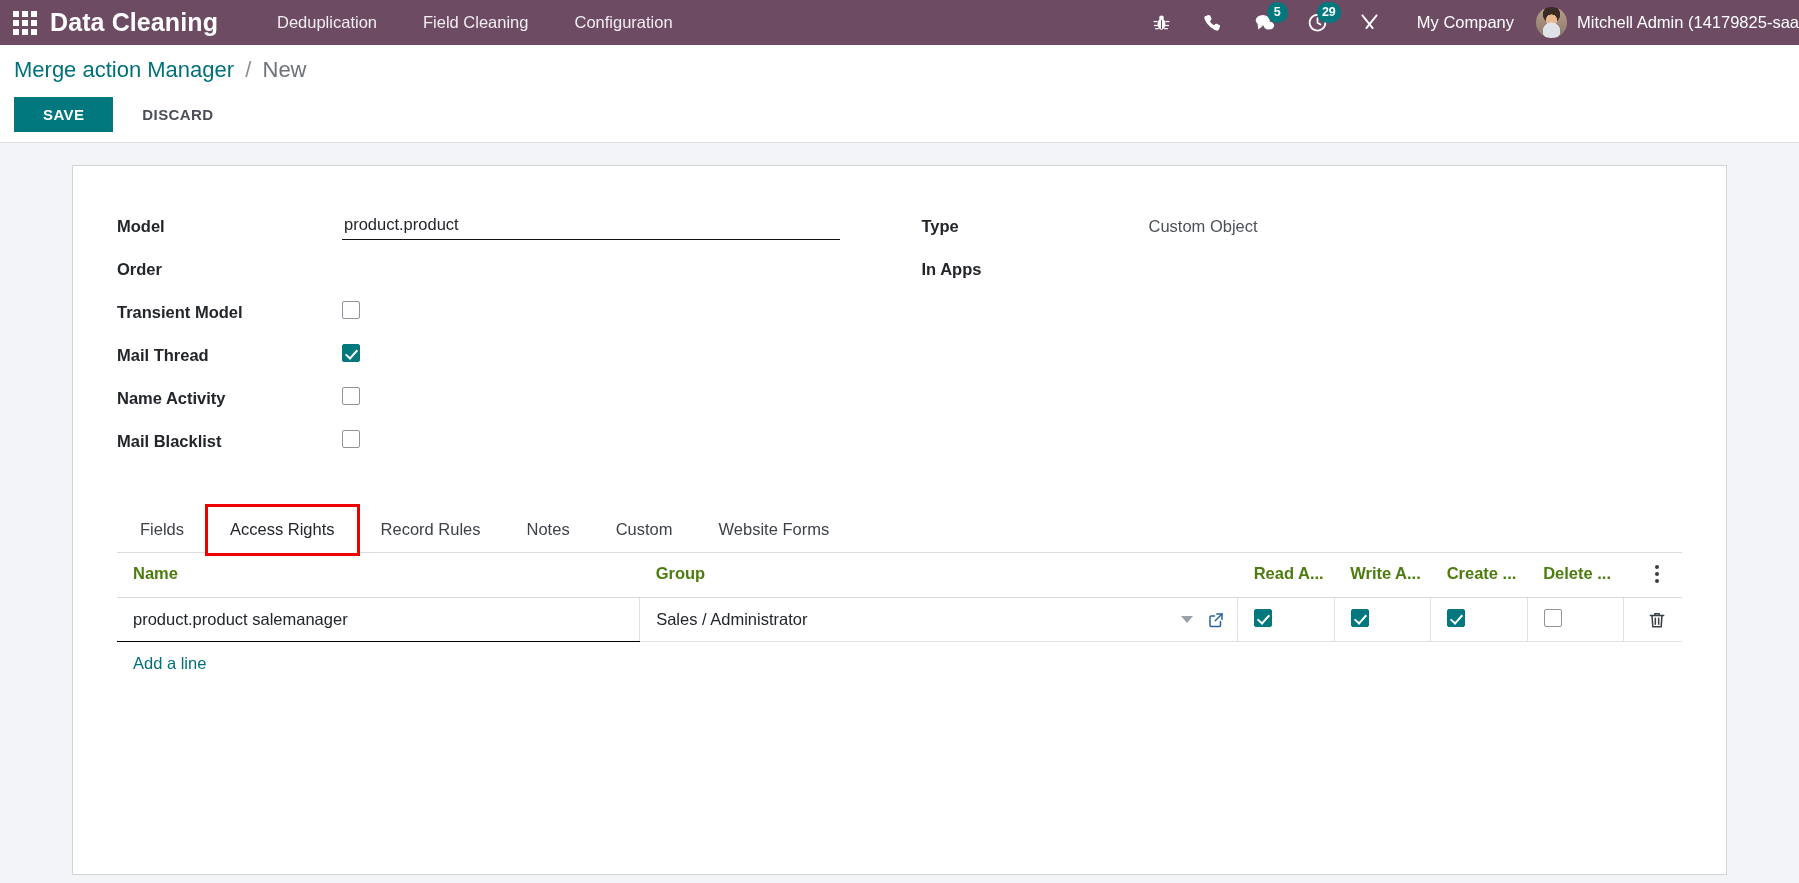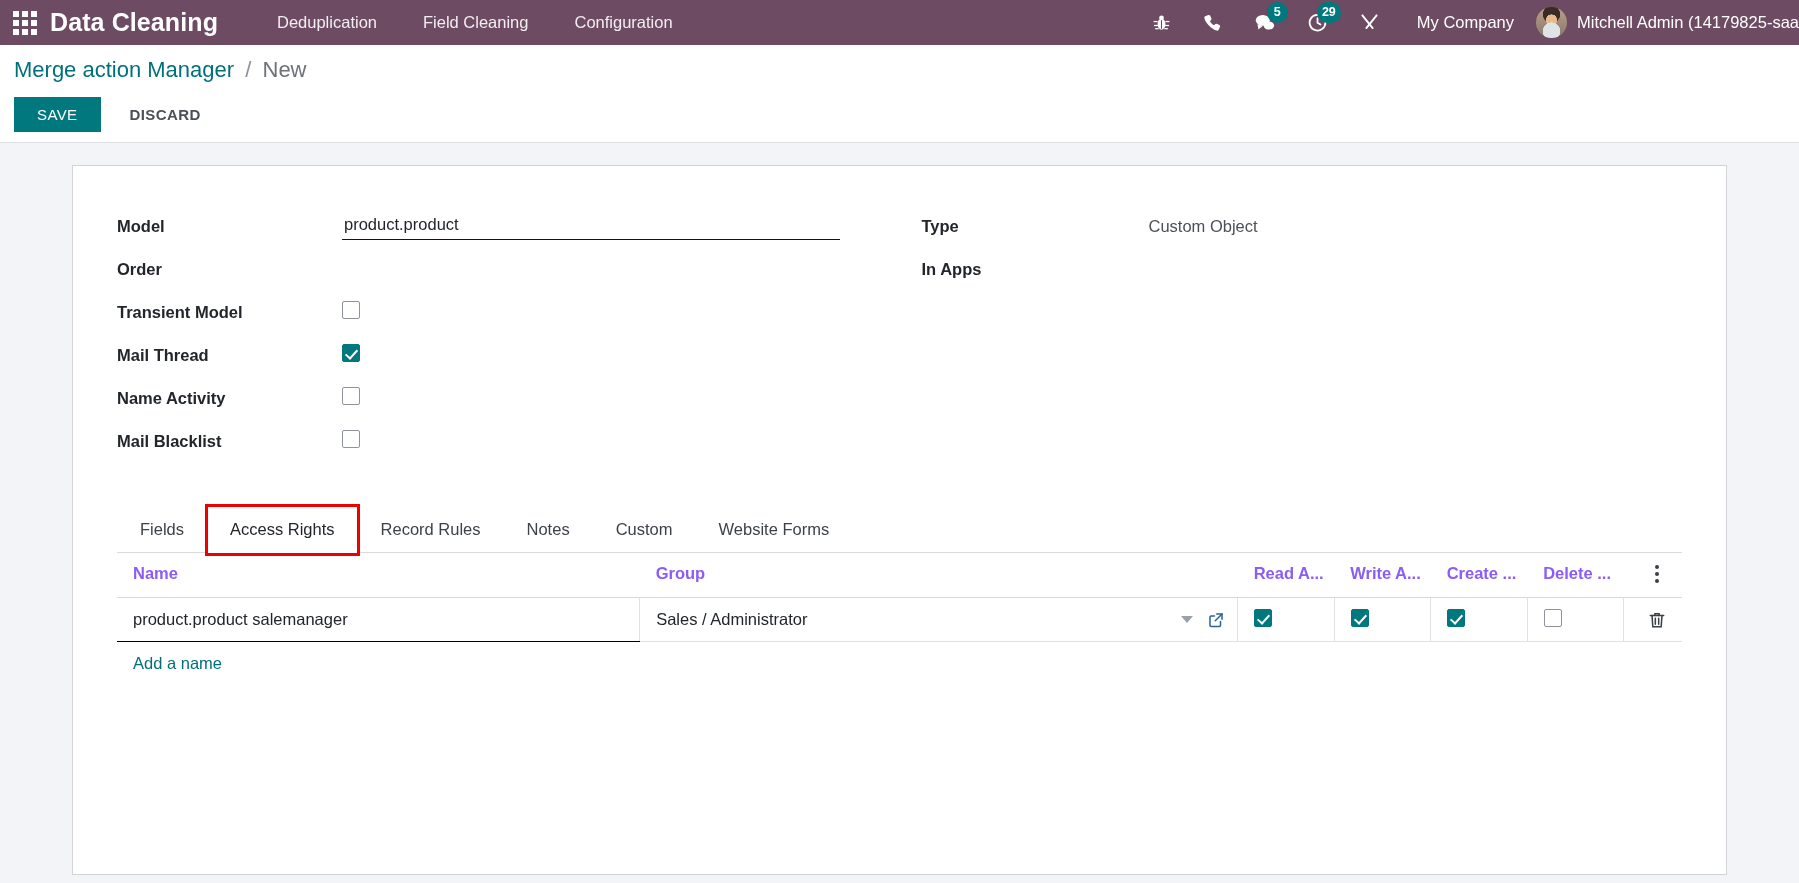--- a/index.html
+++ b/index.html
@@ -109,23 +109,23 @@
   .crumb-link { color:#00707a; cursor:pointer; }
   .crumb-sep { color:#8a8f98; margin:0 5px; }
   .crumb-current { color:#6d7278; }
   .btn-row { display:flex; align-items:center; }
   .btn-save {
     background:#00787e;
     color:#ffffff;
     border:none;
     font-family:inherit;
     font-size:15px;
-    font-weight:normal;
+    font-weight:bold;
     letter-spacing:.4px;
-    padding:9px 23px;
+    padding:9px 29px;
     cursor:pointer;
   }
   .btn-discard {
     background:transparent;
     border:none;
     color:#4b5058;
     font-family:inherit;
     font-size:15px;
     font-weight:bold;
     letter-spacing:.4px;
@@ -213,21 +213,21 @@
     border:3px solid #ee0000;
     pointer-events:none;
   }
 
   
   .x2m { padding:0 44px; }
   table.o-list { width:100%; border-collapse:collapse; table-layout:fixed; }
   .o-list th {
     font-size:16.5px;
     font-weight:bold;
-    color:#8b5cf6;
+    color:#4d7c0f;
     text-align:left;
     padding:11px 8px 14px 16px;
     border-bottom:1px solid #d8dade;
     white-space:nowrap;
   }
   .o-list th.cbx-col, .o-list td.cbx-col { text-align:left; }
   .o-list td {
     font-size:16.5px;
     color:#22262b;
     padding:10px 8px 10px 16px;
@@ -474,17 +474,17 @@
                 <path d="M4 6.5h16"></path>
                     <path d="M9.5 6.5V4.5h5v2"></path>
                 <path d="M6 6.5 7 20h10l1-13.5"></path>
                 <path d="M10 10v7M14 10v7"></path>
               </svg>
             </span>
           </td>
         </tr>
       </tbody>
     </table>
-    <span class="addline">Add a name</span>
+    <span class="addline">Add a line</span>
   </div>
 
 </div>
 </div>
 
 </body></html>

